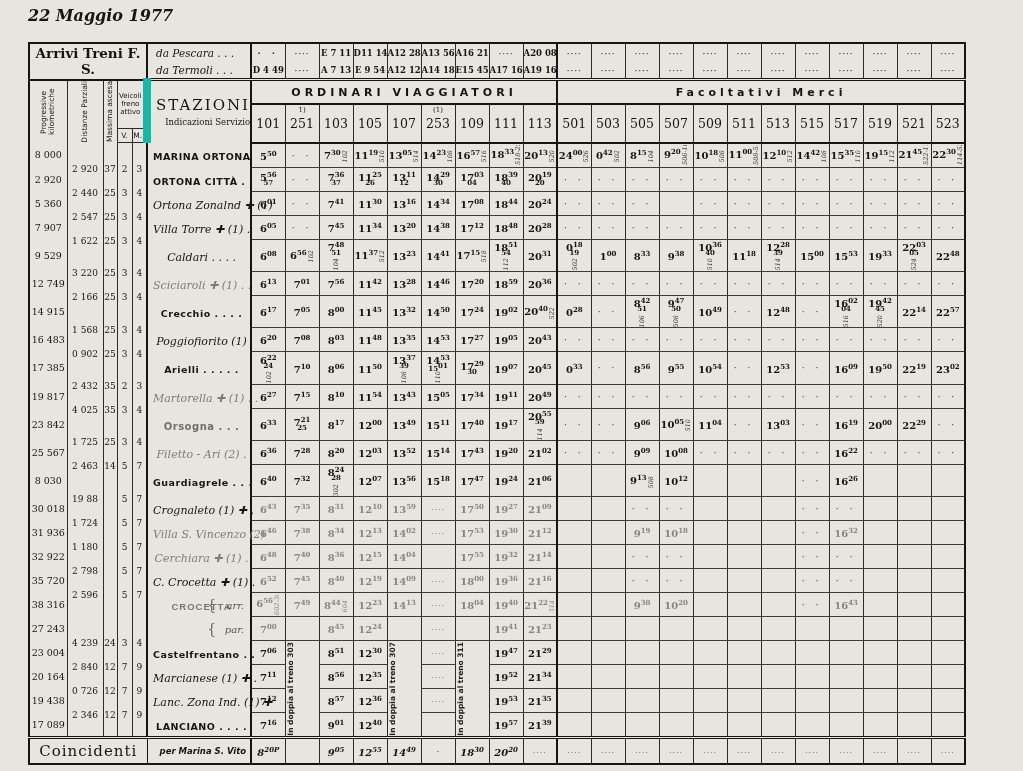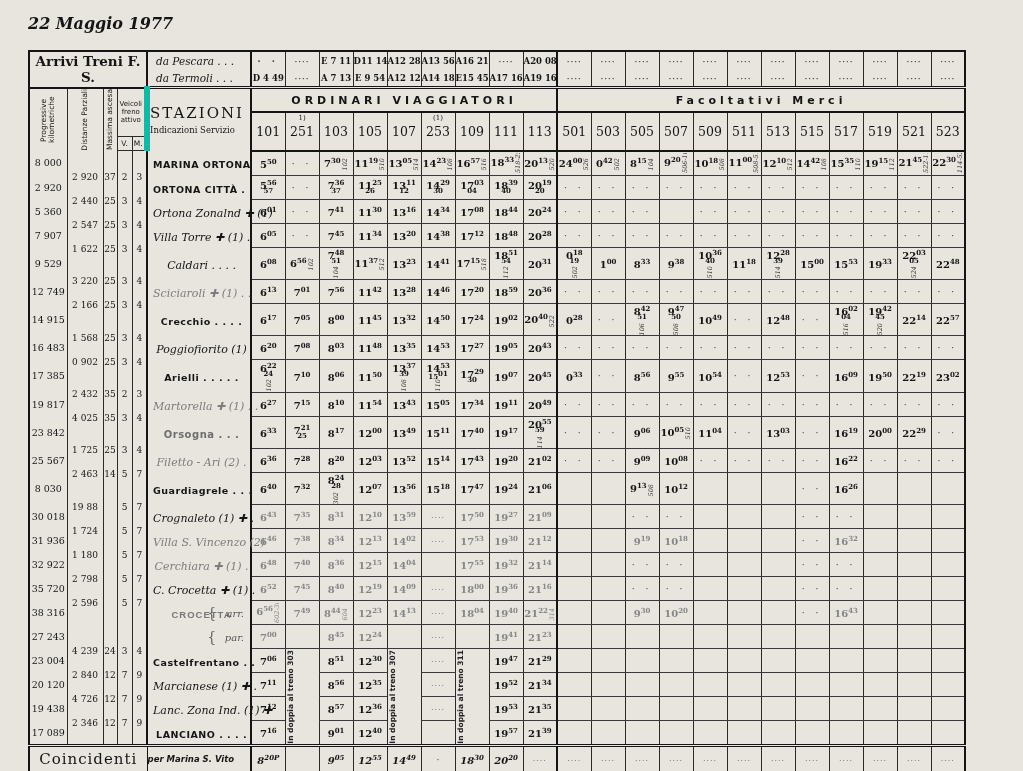--- a/index.html
+++ b/index.html
@@ -4,21 +4,21 @@
 <style>
   html,body{margin:0;padding:0;}
   body{
     width:1023px;height:771px;
     background:#e8e5df;
     font-family:"DejaVu Serif", serif;
     color:#151515;
     overflow:hidden;
   }
   .sheet{position:relative;padding:6px 28px 0 28px;}
-  .topbar{display:flex;align-items:center;height:34px;margin-bottom:10px;}
+  .topbar{display:flex;align-items:flex-start;height:34px;margin-bottom:2px;}
   .date{font-style:italic;font-weight:bold;font-size:16px;width:300px;}
   .title{
     font-family:"DejaVu Sans", sans-serif;font-weight:bold;font-size:19px;
     letter-spacing:1px;flex:1;text-align:center;margin-right:120px;white-space:nowrap;
   }
   table{border-collapse:collapse;table-layout:fixed;width:936px;background:transparent;}
   td,th{padding:0;margin:0;overflow:visible;vertical-align:middle;font-weight:normal;}
   table{border:2px solid #151515;}
   
   .arr-row td{border-bottom:1px solid #2a2a2a;height:17px;}
@@ -32,21 +32,21 @@
   tr.arr-last td{border-bottom:3px double #151515;}
   
   .vhead{
     writing-mode:vertical-rl;transform:rotate(180deg);
     font-size:7.5px;line-height:1.1;text-align:center;margin:0 auto;
     font-family:"DejaVu Sans",sans-serif;
   }
   th.leftcol{border-left:1px solid #2a2a2a;height:62px;}
   .veicoli{font-size:7px;font-family:"DejaVu Sans",sans-serif;text-align:center;border-left:1px solid #2a2a2a;border-bottom:1px solid #2a2a2a;line-height:1.15;}
   .vm{font-size:7.5px;text-align:center;border-left:1px solid #2a2a2a;border-bottom:1px solid #2a2a2a;height:13px;font-family:"DejaVu Sans",sans-serif;}
-  .stazhead{border-left:6px solid #14b8a6;text-align:left;}
+  .stazhead{border-left:8px solid #14b8a6;text-align:right;}
   .stazhead .big{font-size:15px;letter-spacing:2px;display:block;}
   .stazhead .small{font-size:8.5px;display:block;margin-top:3px;}
   .grouphead{
     font-family:"DejaVu Sans",sans-serif;font-weight:bold;font-size:11px;letter-spacing:4px;
     text-align:center;border-left:2px solid #151515;border-bottom:2px solid #151515;height:22px;white-space:nowrap;
   }
   .trainno{
     font-size:12.5px;text-align:center;border-left:1px solid #2a2a2a;border-bottom:2px solid #151515;
     position:relative;height:34px;
   }
@@ -86,21 +86,21 @@
   .n-italic{font-style:italic;font-size:11px;}
   .n-italic-faded{font-style:italic;font-size:11px;color:#7c7c7c;}
   .n-caps-faded{font-family:Liberation Sans, sans-serif;font-weight:bold;font-size:9.5px;color:#777;letter-spacing:1px;}
   .side{position:absolute;right:6px;top:50%;transform:translateY(-50%);font-style:italic;font-size:10px;color:#555;}
   .brace{position:absolute;right:34px;top:50%;transform:translateY(-50%);font-size:14px;color:#666;}
   tr.faded td.time{color:#868686;}
   tr.faded td.time .vnote{color:#8a8a8a;}
   
   tr.coin td{border-top:3px double #151515;height:24px;}
   .coinlabel{font-size:15px;letter-spacing:1px;text-align:center;border-right:1px solid #151515;}
-  .coinsub{font-family:"DejaVu Sans",sans-serif;font-weight:bold;font-style:italic;font-size:8.5px;padding-left:0;margin-left:12px;}
+  .coinsub{font-family:"DejaVu Sans",sans-serif;font-weight:bold;font-style:italic;font-size:8.5px;padding-left:12px;margin-left:12px;}
   tr.coin td.time{font-style:italic;border-bottom:none;}
 </style>
 </head>
 <body>
 
 <div class="sheet">
   <div class="topbar">
     <div class="date">22 Maggio 1977</div>
   </div>
 
@@ -952,23 +952,23 @@
             <td class="time"></td>
             <td class="time"></td>
             <td class="time"></td>
             <td class="time"></td>
             <td class="time"></td>
             <td class="time"></td>
             <td class="time"></td>
             <td class="time"></td>
           </tr>
           <tr class="strow">
-            <td class="lc km">20 120</td>
-            <td class="lc">
-              <span class="offs">4 726</span>
+            <td class="lc km">20 164</td>
+            <td class="lc">
+              <span class="offs">0 726</span>
             </td>
             <td class="lc">
               <span class="offs">12</span>
             </td>
             <td class="lc">
               <span class="offs">7</span>
             </td>
             <td class="lc">
               <span class="offs">9</span>
             </td>

